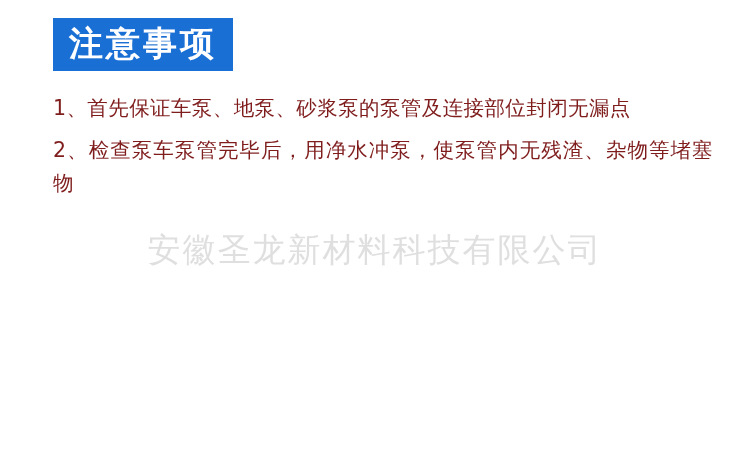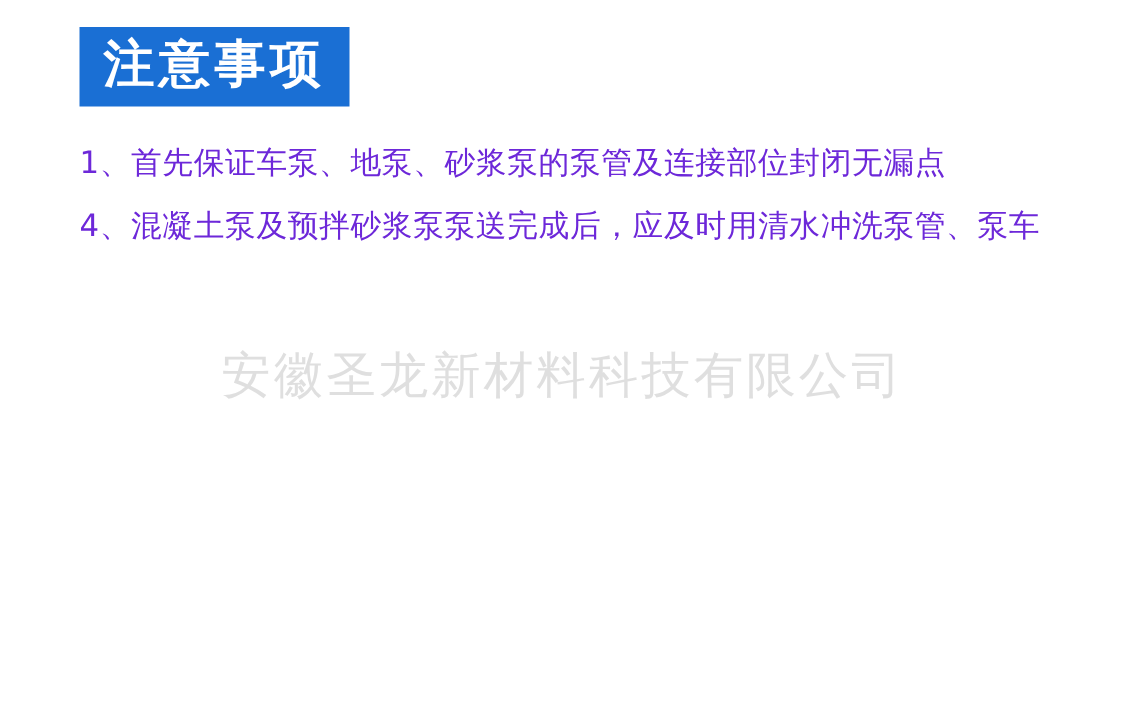--- a/index.html
+++ b/index.html
@@ -53,37 +53,37 @@
   }
   #list {
     position: absolute;
     left: 53px;
     top: 92px;
     width: 660px;
     z-index: 2;
   }
   .item {
     font-size: 20.5px;
-    color: #6d28d9;
+    color: #7f1d1d;
     line-height: 1.62;
     margin-bottom: 9px;
     font-family: "DejaVu Sans", sans-serif;
     letter-spacing: 0.4px;
     text-align: justify;
   }
 </style>
 </head>
 <body>
 
 <div id="page">
 
   <div id="watermark">安徽圣龙新材料科技有限公司</div>
 
   <div id="title-box">
     <div class="title-text">注意事项</div>
   </div>
 
   <div id="list">
     <div class="item">1、首先保证车泵、地泵、砂浆泵的泵管及连接部位封闭无漏点</div>
-    <div class="item">4、混凝土泵及预拌砂浆泵泵送完成后，应及时用清水冲洗泵管、泵车</div>
+    <div class="item">2、检查泵车泵管完毕后，用净水冲泵，使泵管内无残渣、杂物等堵塞物</div>
   </div>
 
 </div>
 
 </body></html>

